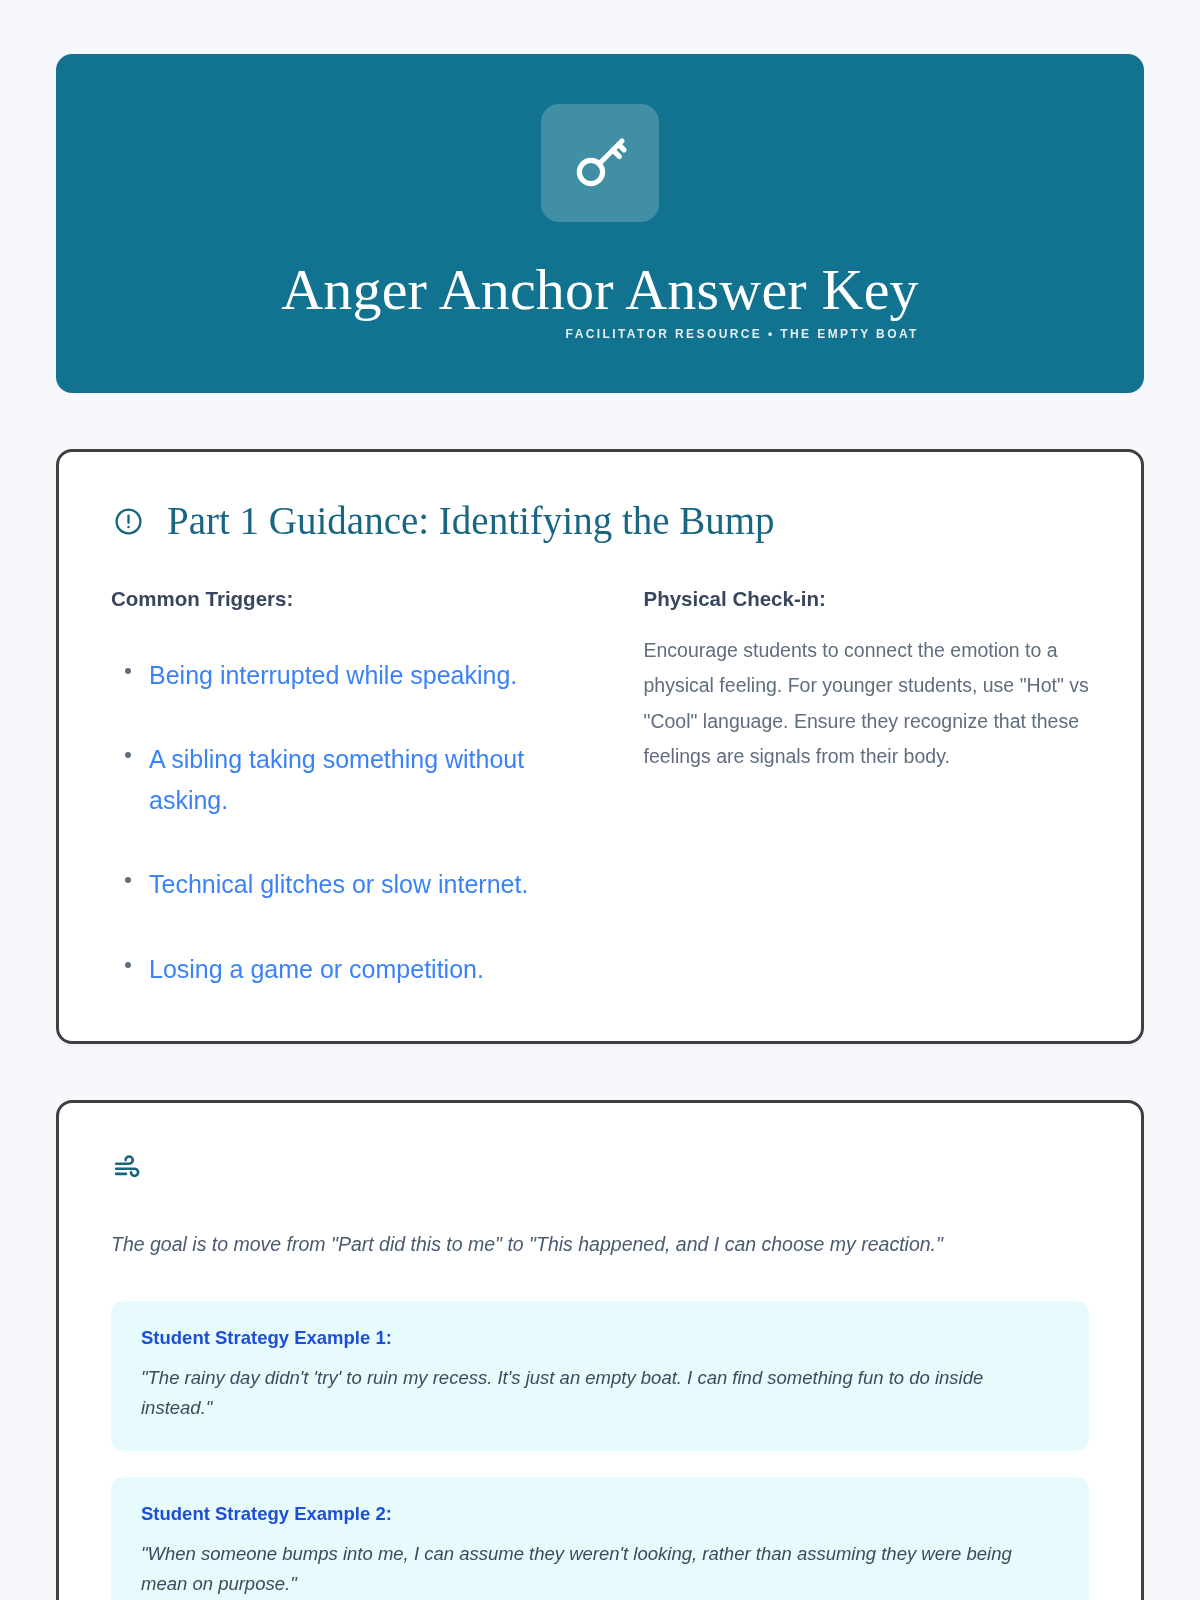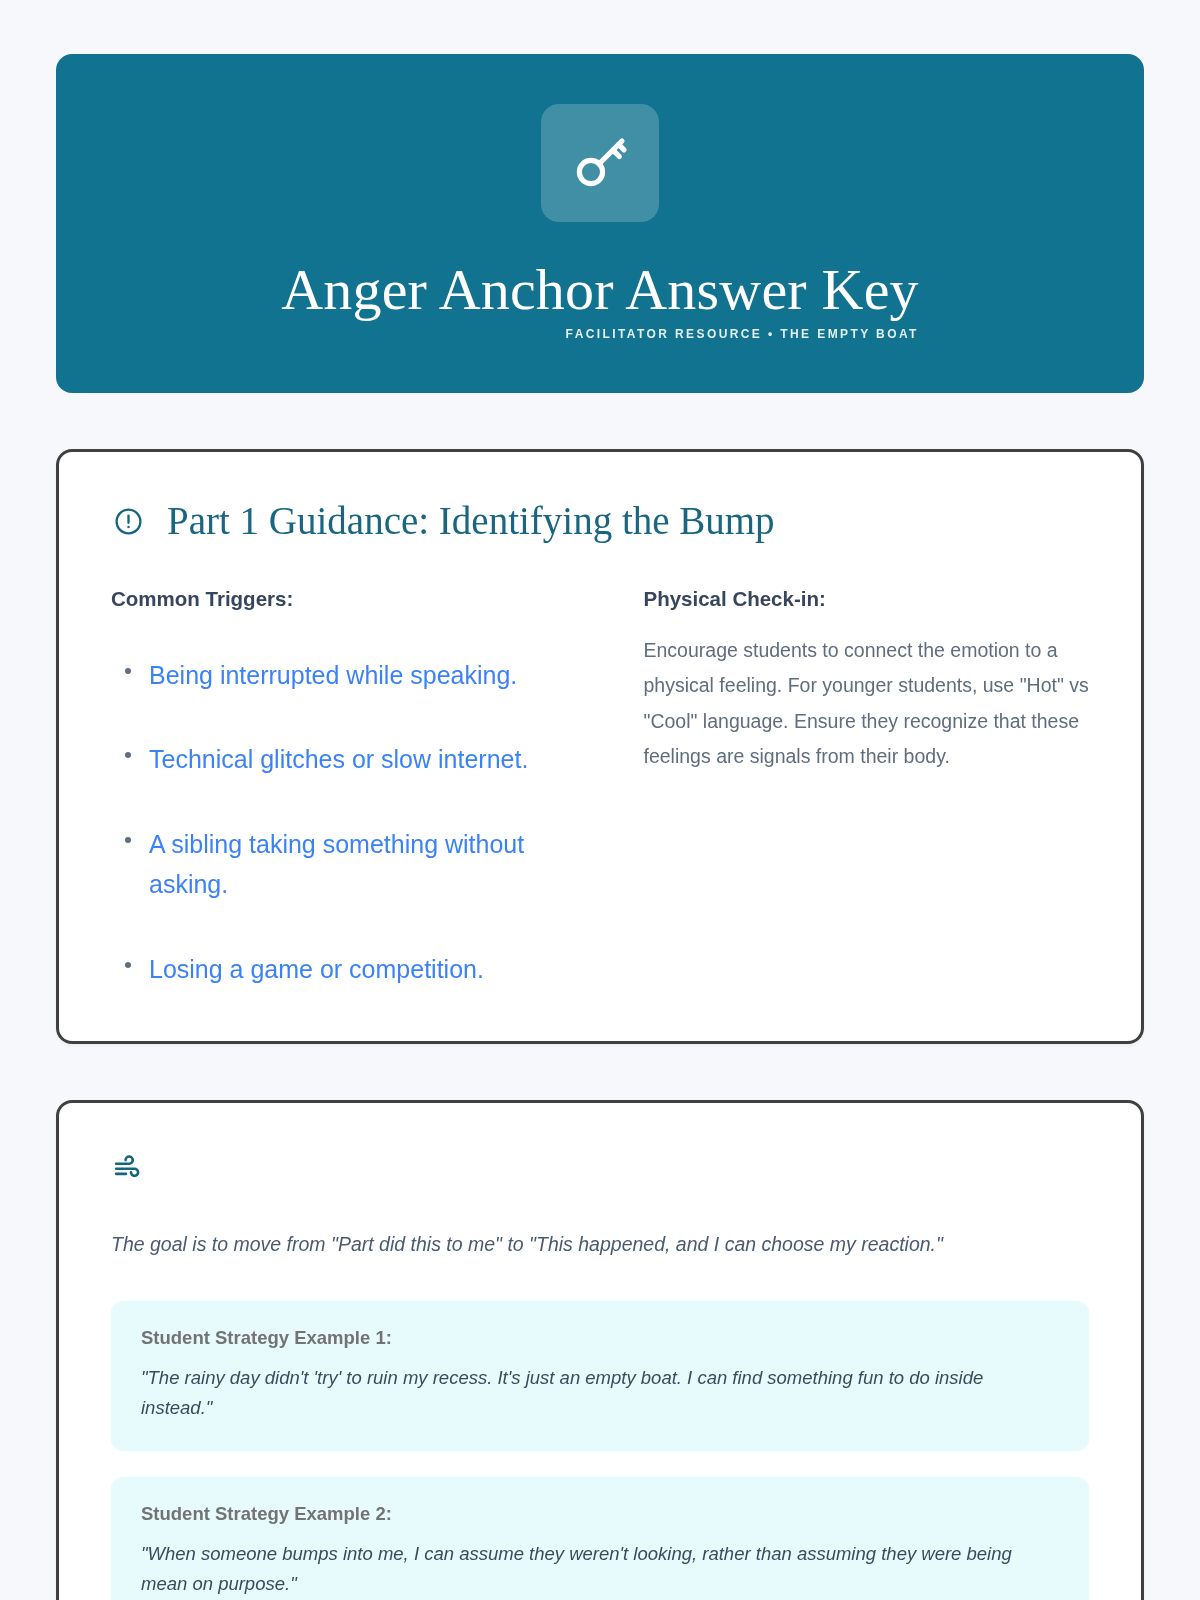--- a/index.html
+++ b/index.html
@@ -142,21 +142,21 @@
   .strategy-box {
     background: #e7fafc;
     border-radius: 12px;
     padding: 26px 30px 28px 30px;
     margin-bottom: 26px;
   }
   .strategy-box:last-child { margin-bottom: 0; }
   .strategy-label {
     font-size: 18.5px;
     font-weight: 700;
-    color: #737373;
+    color: #1d4ed8;
     margin-bottom: 14px;
   }
   .strategy-quote {
     font-style: italic;
     font-size: 18.5px;
     line-height: 1.62;
     color: #3d4b5e;
   }
 
   .card-partial { min-height: 120px; }
@@ -193,22 +193,22 @@
         </svg>
       </span>
       <span class="htext">Part 1 Guidance: Identifying the Bump</span>
     </div>
 
     <div class="two-col">
       <div>
         <div class="col-title">Common Triggers:</div>
         <ul class="trigger-list">
           <li>Being interrupted while speaking.</li>
+          <li>A sibling taking something without asking.</li>
           <li>Technical glitches or slow internet.</li>
-          <li>A sibling taking something without asking.</li>
           <li>Losing a game or competition.</li>
         </ul>
       </div>
 
       <div>
         <div class="col-title">Physical Check-in:</div>
         <p class="col-para">Encourage students to connect the emotion to a physical feeling. For younger students, use "Hot" vs "Cool" language. Ensure they recognize that these feelings are signals from their body.</p>
       </div>
     </div>
   </div>

